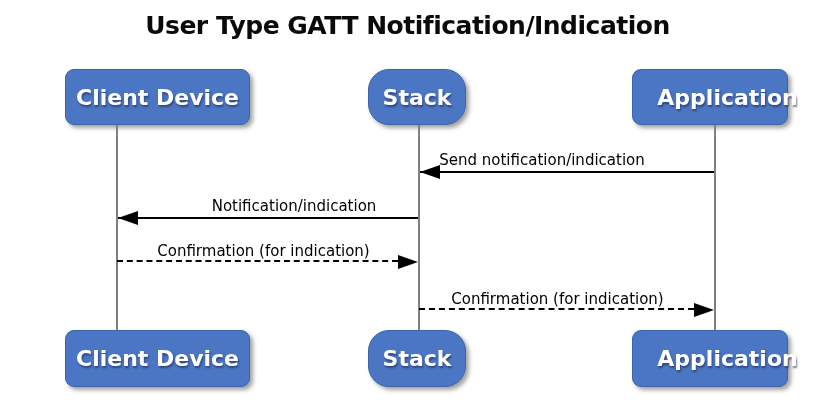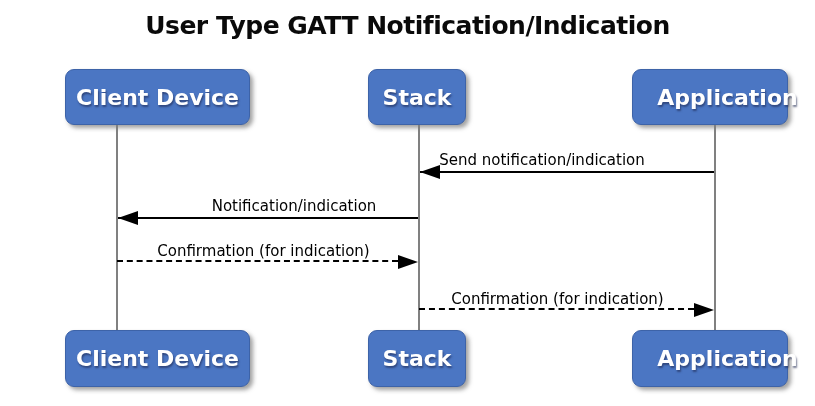--- a/index.html
+++ b/index.html
@@ -37,21 +37,21 @@
     justify-content: center;
     color: #ffffff;
     font-size: 22px;
     font-weight: bold;
     text-shadow: 1px 2px 2px rgba(30,40,80,0.6);
     box-sizing: border-box;
   }
   .actor-top    { top: 69px;  height: 56px; }
   .actor-bottom { top: 330px; height: 57px; }
   .actor-client      { left: 25px;  width: 185px; margin-left: 40px; }
-  .actor-stack       { left: 368px; width: 98px;  }
+  .actor-stack       { left: 368px; width: 98px; border-radius: 21px;  }
   .actor-application { left: 632px; width: 156px; padding-left: 35px; }
 
   .lifeline {
     position: absolute;
     top: 125px;
     width: 2px;
     height: 205px;
     background: #808080;
   }
   .lifeline-client      { left: 116px; }

